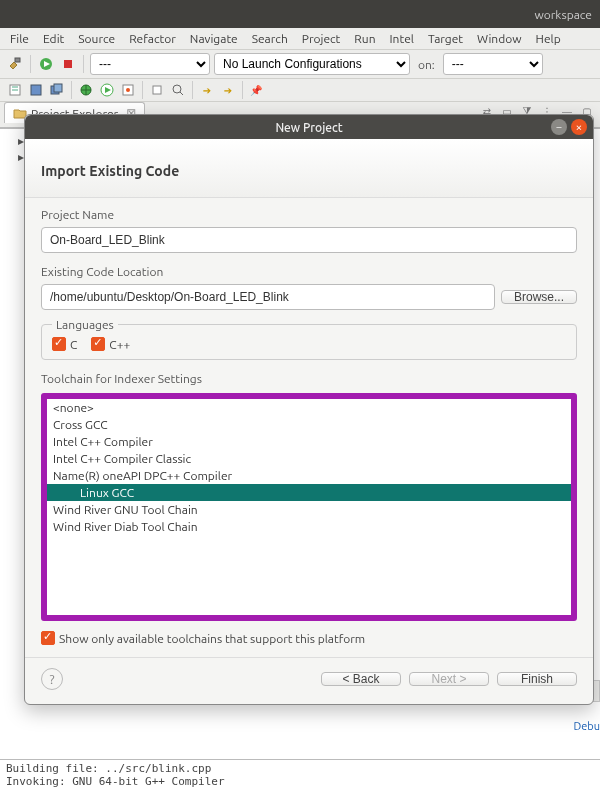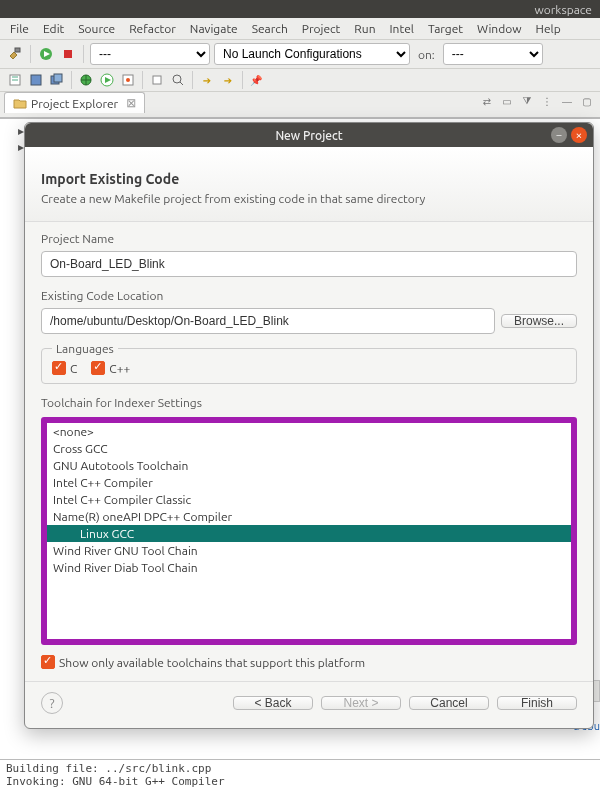--- a/index.html
+++ b/index.html
@@ -9,21 +9,21 @@
     background: #ededeb;
     color: #3c3c3c;
     width: 600px;
     height: 790px;
     overflow: hidden;
     position: relative;
   }
   
   .top-window-bar {
     background: #403f3c;
-    height: 18px;
+    height: 28px;
     color: #ccc;
     font-size: 12px;
     display: flex;
     align-items: center;
     justify-content: flex-end;
     padding: 0 8px;
   }
   
   .menu-bar {
     background: #ededeb;
@@ -129,21 +129,21 @@
   
   .dialog {
     position: absolute;
     left: 24px;
     top: 114px;
     width: 570px;
     background: #f5f5f3;
     border: 1px solid #888;
     border-radius: 6px;
     box-shadow: 0 6px 20px rgba(0,0,0,0.25);
-    display:flex; flex-direction:column;margin-top:8px;
+    display:flex; flex-direction:column;
   }
   .dlg-titlebar {
     background: #4a4946;
     color: #eee;
     height: 24px;
     display:flex; align-items:center; justify-content:center;
     position:relative;
     border-radius: 6px 6px 0 0;
   }
   .dlg-title { font-size: 12px; font-weight: 500;}
@@ -429,21 +429,20 @@
 
 <div class="dialog">
   <div class="dlg-titlebar">
     <span class="dlg-title">New Project</span>
     <div class="dlg-ctrl-btn dlg-min"></div>
     <div class="dlg-ctrl-btn dlg-close"></div>
   </div>
 
   <div class="dlg-header">
     <h1>Import Existing Code</h1>
-    <p>Create a new Makefile project from existing code in that same directory</p>
   </div>
 
   <div class="dlg-body">
     <div class="field-label">Project Name</div>
     <input class="text-input" value="On-Board_LED_Blink" style="">
 
     <div class="field-label" style="margin-top:6px">Existing Code Location</div>
     <div class="row">
       <input class="text-input" style="flex: 1 1 0%;" value="/home/ubuntu/Desktop/On-Board_LED_Blink">
       <button class="btn">Browse...</button>
@@ -460,21 +459,20 @@
           <input type="checkbox" class="chk" checked="" style="">
           <span>C++</span>
         </label>
       </div>
     </fieldset>
 
     <div class="field-label" style="margin-top:6px">Toolchain for Indexer Settings</div>
     <div class="listbox" id="toolchain-list">
         <div class="opt">&lt;none&gt;</div>
         <div class="opt">Cross GCC</div>
-        <div class="opt">GNU Autotools Toolchain</div>
         <div class="opt">Intel C++ Compiler</div>
         <div class="opt">Intel C++ Compiler Classic</div>
         <div class="opt">Name(R) oneAPI DPC++ Compiler</div>
         <div class="opt selected">Linux GCC</div>
         <div class="opt">Wind River GNU Tool Chain</div>
         <div class="opt">Wind River Diab Tool Chain</div>
       </div>
 
     <div class="row" style="margin-top:4px">
       <label class="chk-label">
@@ -482,16 +480,15 @@
         <span>Show only available toolchains that support this platform</span>
       </label>
     </div>
   </div>
 
   <div class="dlg-footer">
     <div class="help-circle">?</div>
     <div class="footer-spacer"></div>
     <button class="btn">&lt; Back</button>
     <button class="btn disabled">Next &gt;</button>
-    <button class="btn">Cancel</button>
     <button class="btn">Finish</button>
   </div>
 </div>
 
 </body></html>

